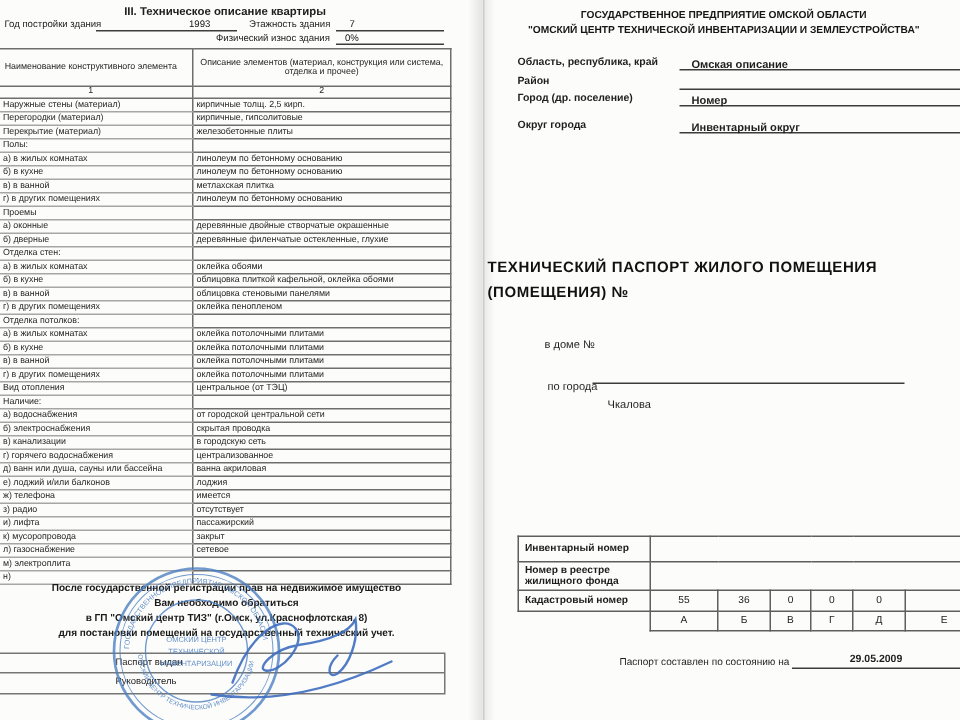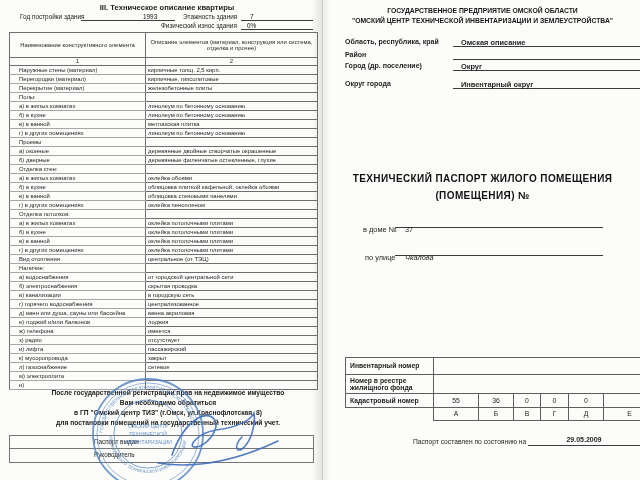--- a/index.html
+++ b/index.html
@@ -1,20 +1,20 @@
 <!DOCTYPE html>
 <html><head>
 <meta charset="utf-8">
 <style>
   * { margin:0; padding:0; box-sizing:border-box; }
   html,body { background:#ffffff; }
   body { font-family:"Liberation Sans", sans-serif; color:#1e1e1e; }
   .shot { position:relative; width:640px; height:480px; overflow:hidden; background:#fcfcfa; }
 
-  .page-left  { position:absolute; left:17px;   top:0; width:320px; height:424px; }
+  .page-left  { position:absolute; left:0;   top:0; width:320px; height:424px; }
   .page-right { position:absolute; left:325px; top:0; width:315px; height:480px; }
   .fold { position:absolute; left:312px; top:0; width:18px; height:480px;
           background:linear-gradient(90deg, rgba(0,0,0,0) 0%, rgba(110,110,105,0.16) 50%, rgba(0,0,0,0) 100%); }
   .fold-line { position:absolute; left:322px; top:0; width:1px; height:480px; background:rgba(120,120,115,0.25); }
 
   
   .lp-title { position:absolute; left:0; top:3px; width:300px; text-align:center;
               font-weight:bold; font-size:7.6px; }
   .meta-label { position:absolute; font-size:6.4px; color:#222; white-space:nowrap; }
   .meta-line  { position:absolute; border-bottom:1px solid #3c3c3c; height:9px; }
@@ -42,21 +42,21 @@
   svg.stamp { position:absolute; left:71px; top:374px; width:120px; height:120px; }
   svg.sig   { position:absolute; left:135px; top:403px; width:132px; height:72px; }
 
   
   .org { position:absolute; left:0; width:315px; text-align:center; font-weight:bold;
          font-size:6.8px; line-height:9px; color:#161616; }
   .fld-label { position:absolute; font-weight:bold; font-size:7px; white-space:nowrap; }
   .fld-line  { position:absolute; left:128px; right:0; height:10px; border-bottom:1px solid #3c3c3c; }
   .fld-value { position:absolute; left:136px; font-weight:bold; font-size:7.4px; white-space:nowrap; }
 
-  .rp-title { position:absolute; left:0; width:315px; text-align:center; font-weight:bold;
+  .rp-title { position:absolute; left:0; width:315px; text-align:left; font-weight:bold;
               font-size:10px; letter-spacing:0.4px; color:#111; }
 
   .hs-label { position:absolute; font-size:7.4px; white-space:nowrap; }
   .hs-line  { position:absolute; height:10px; border-bottom:1px solid #3c3c3c;
               font-size:7.4px; padding-left:10px; white-space:nowrap; }
 
   table.reg { position:absolute; left:20px; top:357px; width:310px;
               border-collapse:collapse; table-layout:fixed; font-size:6.8px; color:#1c1c1c; }
   .reg td { border:1px solid #5e5e5e; padding:0 2px; text-align:center; vertical-align:middle;
             line-height:7.5px; overflow:hidden; }
@@ -305,34 +305,33 @@
     <span class="fld-label" style="left:20px; top:38px;">Область, республика, край</span>
     <span class="fld-line" style="top:37px;"></span>
     <span class="fld-value" style="top:38px;">Омская описание</span>
 
     <span class="fld-label" style="left:20px; top:51px;">Район</span>
     <span class="fld-line" style="top:50px;"></span>
     <span class="fld-value" style="top:51px;"></span>
 
     <span class="fld-label" style="left:20px; top:62px;">Город (др. поселение)</span>
     <span class="fld-line" style="top:61px;"></span>
-    <span class="fld-value" style="top:62px;">Округ</span>
+    <span class="fld-value" style="top:62px;">Номер</span>
 
     <span class="fld-label" style="left:20px; top:80px;">Округ города</span>
     <span class="fld-line" style="top:79px;"></span>
     <span class="fld-value" style="top:80px;">Инвентарный округ</span>
 
     <div class="rp-title" style="top:173px;">ТЕХНИЧЕСКИЙ ПАСПОРТ ЖИЛОГО ПОМЕЩЕНИЯ</div>
     <div class="rp-title" style="top:190px;">(ПОМЕЩЕНИЯ) №</div>
 
     <span class="hs-label" style="left:38px; top:225px;">в доме №</span>
-    <span class="hs-line" style="left:70px; top:218px; width:208px;"><span style="position:relative; top:7px;">37</span></span>
-
-    <span class="hs-label" style="left:40px; top:253px;">по улице</span>
-    <span class="hs-line" style="left:70px; top:246px; width:208px;"><span style="position:relative; top:7px;font-style:italic;">Чкалова</span></span>
+
+    <span class="hs-label" style="left:40px; top:253px;">по города</span>
+    <span class="hs-line" style="left:70px; top:246px; width:208px;"><span style="position:relative; top:19px;">Чкалова</span></span>
 
     <table class="reg">
       <colgroup>
         <col style="width:88px">
           <col style="width:45px">
           <col style="width:35px">
         <col style="width:27px">
           <col style="width:28px">
           <col style="width:35px">
           <col style="width:52px">

